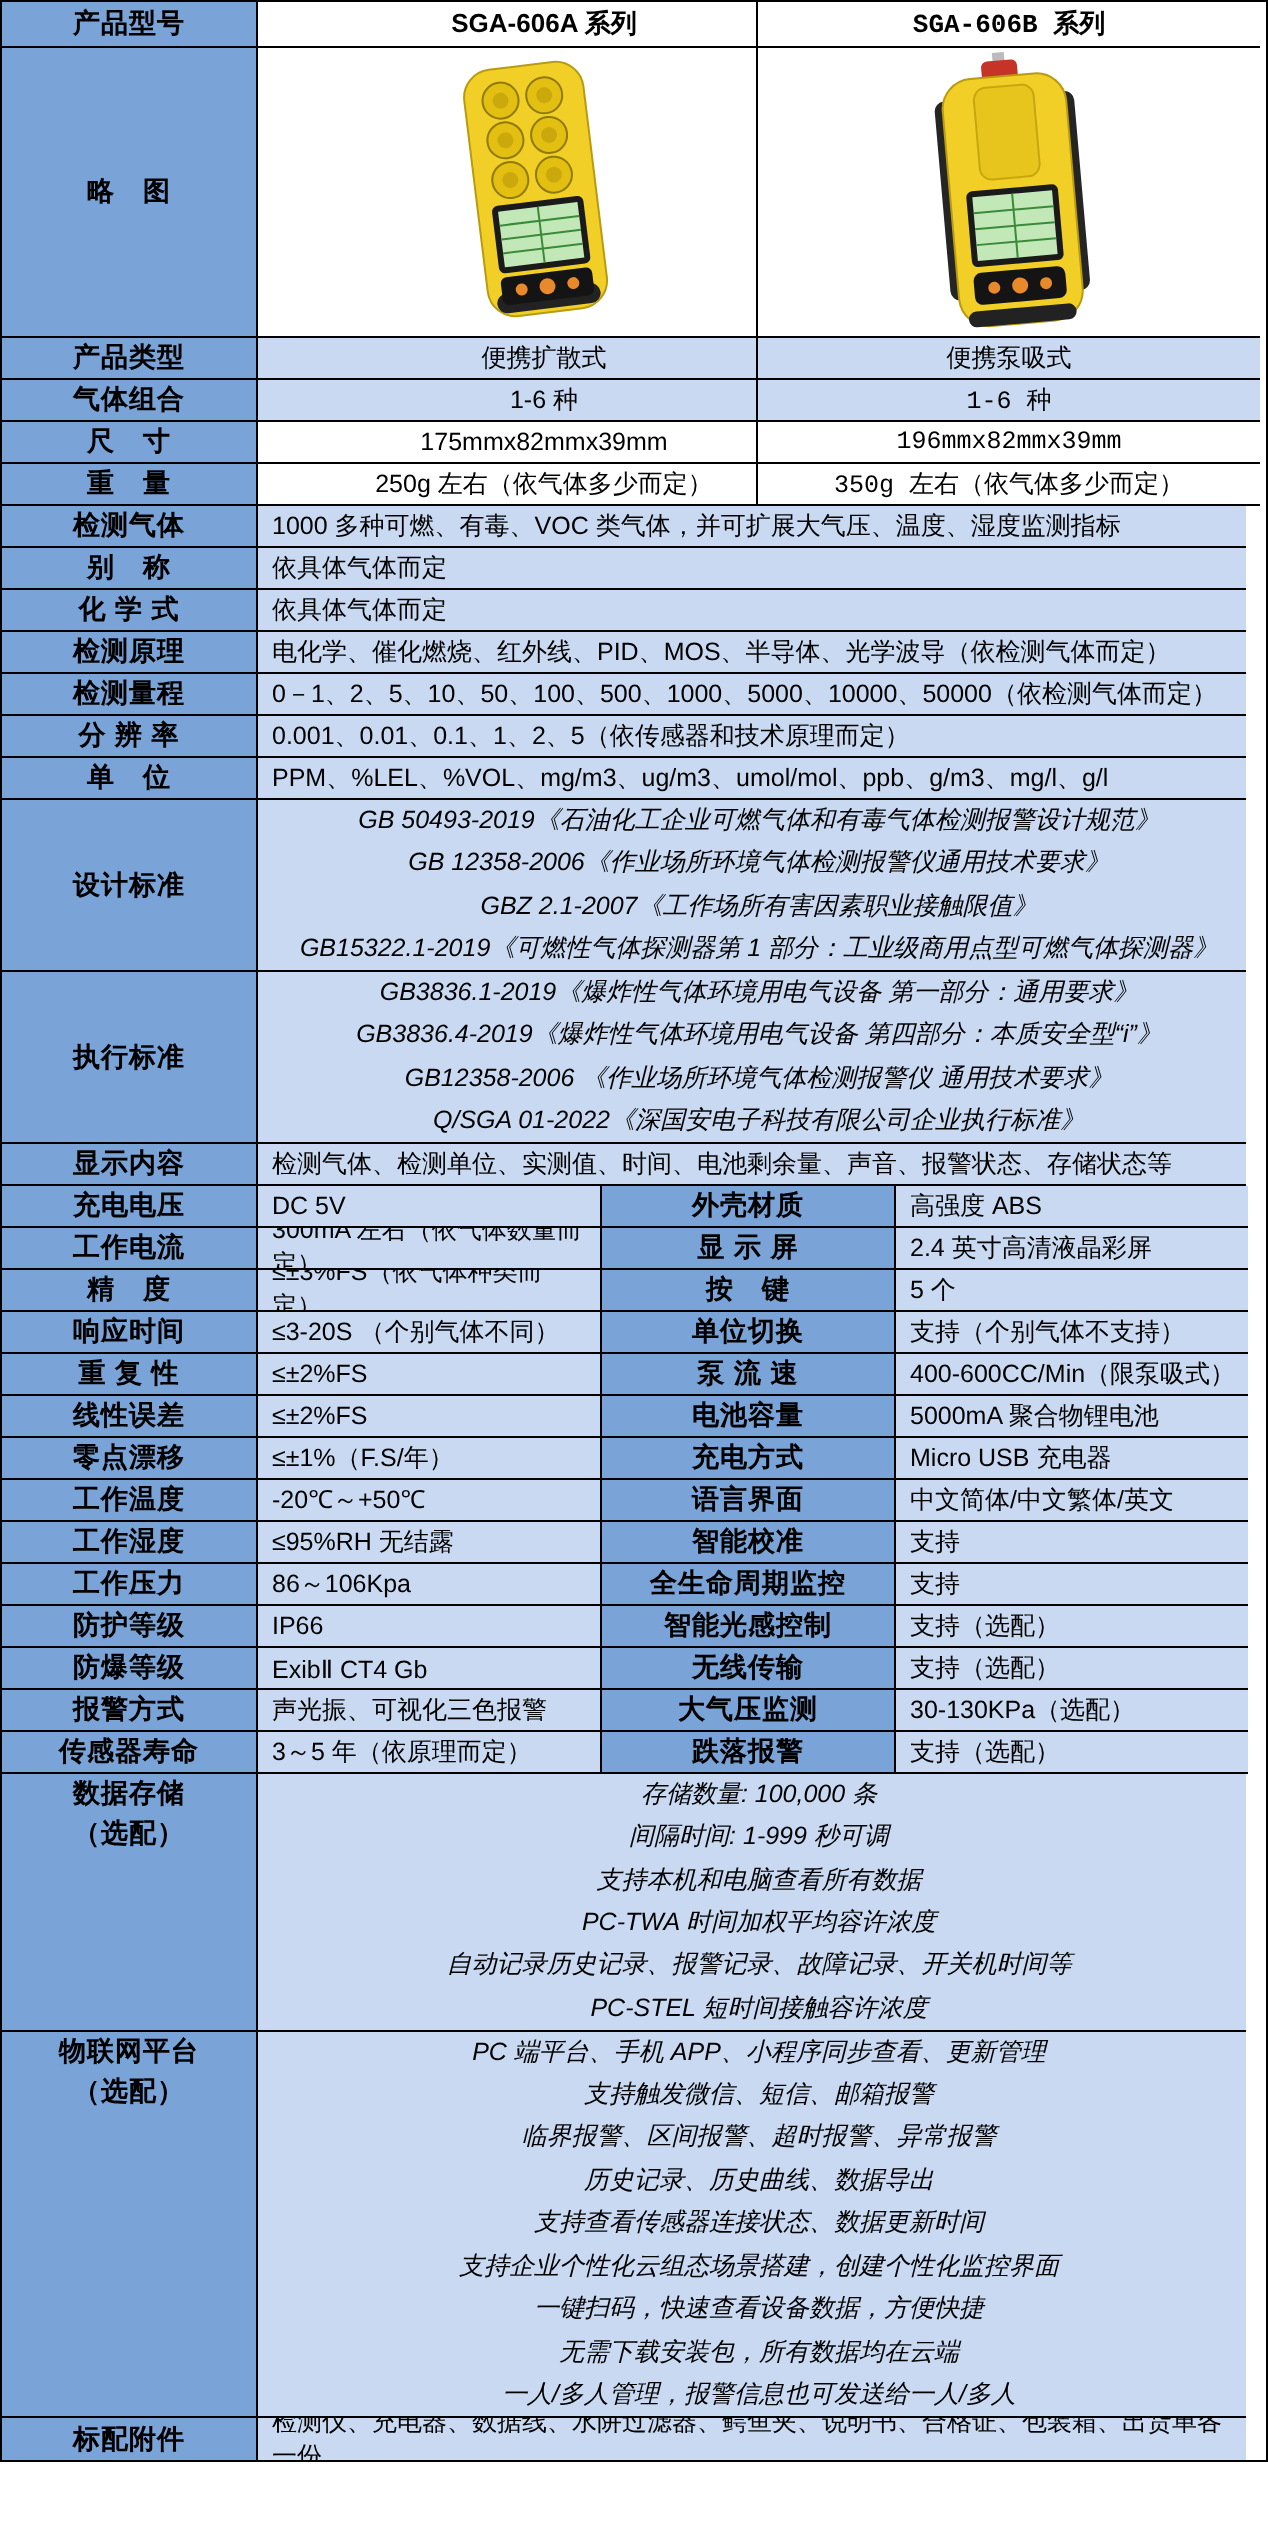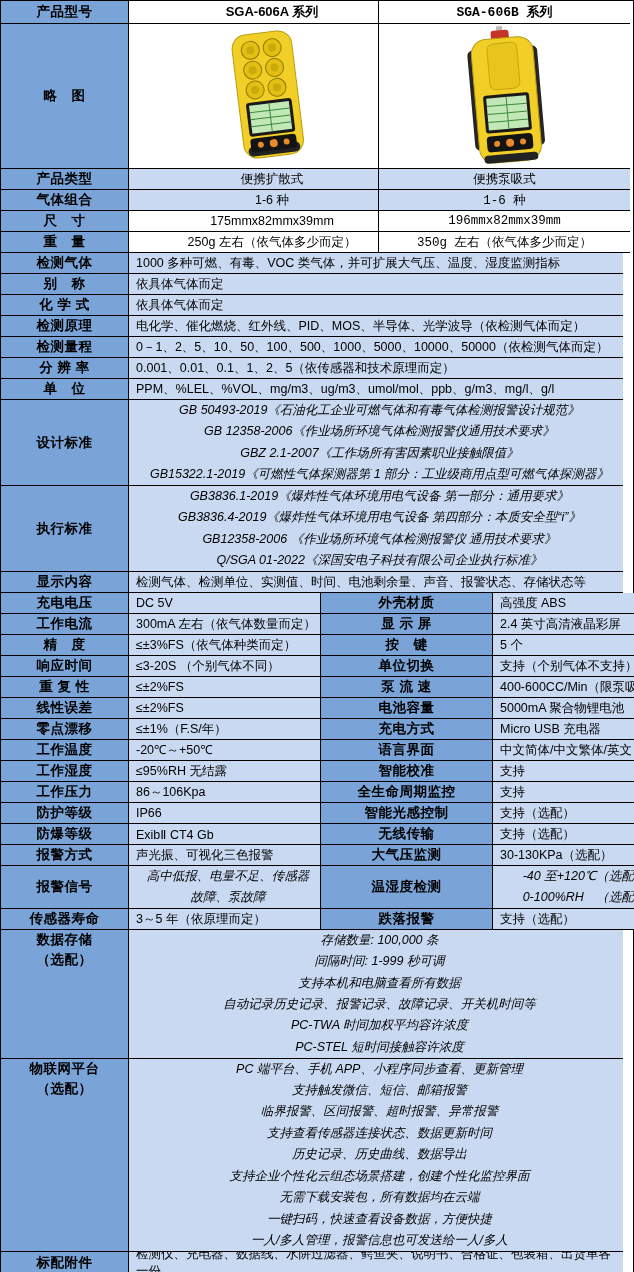--- a/index.html
+++ b/index.html
@@ -8,22 +8,22 @@
   .r { display: flex; width: 100%; }
   .c { border-right: 1px solid #000; border-bottom: 1px solid #000; display: flex; align-items: center; overflow: hidden; font-size: 12.5px; background: #C8D9F1; }
   .c.last { border-right: none; }
   .r.final .c { border-bottom: none; }
 
   
   .w-lbl { width: 128px; flex: none; }
   .w-a   { width: 250px; flex: none; padding-left: 37px; }
   .w-b   { width: 251px; flex: none; font-family: Liberation Mono, monospace; }
   .w-full{ width: 494px; flex: none; }
-  .w-v1  { width: 192px; flex: none; }
-  .w-l2  { width: 172px; flex: none; }
+  .w-v1  { width: 172px; flex: none; }
+  .w-l2  { width: 147px; flex: none; }
   .w-v2  { width: 176px; flex: none; }
 
   
   .h23{height:23px}.h145{height:145px}.h21{height:21px}.h86{height:86px}
   .h43{height:43px}.h129{height:129px}.h193{height:193px}
 
   .lbl { background: #7AA4D8; font-weight: bold; font-size: 13.5px; justify-content: center; text-align: center; letter-spacing: .5px; }
   .lbl.col { flex-direction: column; justify-content: flex-start; line-height: 20px; }
   .white { background: #fff; }
   .center { justify-content: center; text-align: center; }
@@ -248,68 +248,56 @@
     <div class="c w-v1 left">ExibⅡ CT4 Gb</div>
     <div class="c w-l2 lbl">无线传输</div>
     <div class="c w-v2 left last">支持（选配）</div>
   </div>
   <div class="r h21">
     <div class="c w-lbl lbl">报警方式</div>
     <div class="c w-v1 left">声光振、可视化三色报警</div>
     <div class="c w-l2 lbl">大气压监测</div>
     <div class="c w-v2 left last">30-130KPa（选配）</div>
   </div>
-  <div class="r h43">
-    <div class="c w-lbl lbl">报警信号</div>
-    <div class="c w-v1 multi">
-      <div>高中低报、电量不足、传感器</div>
-      <div>故障、泵故障</div>
-    </div>
-    <div class="c w-l2 lbl">温湿度检测</div>
-    <div class="c w-v2 multi last">
-      <div>-40 至+120℃（选配）</div>
-      <div>0-100%RH　（选配）</div>
-    </div>
-  </div>
   <div class="r h21">
     <div class="c w-lbl lbl">传感器寿命</div>
     <div class="c w-v1 left">3～5 年（依原理而定）</div>
     <div class="c w-l2 lbl">跌落报警</div>
     <div class="c w-v2 left last">支持（选配）</div>
   </div>
 
   <div class="r h129">
     <div class="c w-lbl lbl col">
       <div>数据存储</div>
       <div>（选配）</div>
     </div>
     <div class="c w-full multi last">
       <div>存储数量: 100,000 条</div>
       <div>间隔时间: 1-999 秒可调</div>
       <div>支持本机和电脑查看所有数据</div>
+      <div>PC-TWA 时间加权平均容许浓度</div>
       <div>自动记录历史记录、报警记录、故障记录、开关机时间等</div>
-      <div>PC-TWA 时间加权平均容许浓度</div>
       <div>PC-STEL 短时间接触容许浓度</div>
     </div>
   </div>
 
   <div class="r h193">
     <div class="c w-lbl lbl col">
       <div>物联网平台</div>
       <div>（选配）</div>
     </div>
     <div class="c w-full multi last">
       <div>PC 端平台、手机 APP、小程序同步查看、更新管理</div>
       <div>支持触发微信、短信、邮箱报警</div>
       <div>临界报警、区间报警、超时报警、异常报警</div>
+      <div>历史记录、历史曲线、数据导出</div>
       <div>支持查看传感器连接状态、数据更新时间</div>
-      <div>历史记录、历史曲线、数据导出</div>
       <div>支持企业个性化云组态场景搭建，创建个性化监控界面</div>
+      <div>一键扫码，快速查看设备数据，方便快捷</div>
       <div>无需下载安装包，所有数据均在云端</div>
-      <div>一键扫码，快速查看设备数据，方便快捷</div>
       <div>一人/多人管理，报警信息也可发送给一人/多人</div>
     </div>
   </div>
 
   <div class="r h21 final">
     <div class="c w-lbl lbl">标配附件</div>
     <div class="c w-full left last">检测仪、充电器、数据线、水阱过滤器、鳄鱼夹、说明书、合格证、包装箱、出货单各一份</div>
   </div>
 
 </div>

